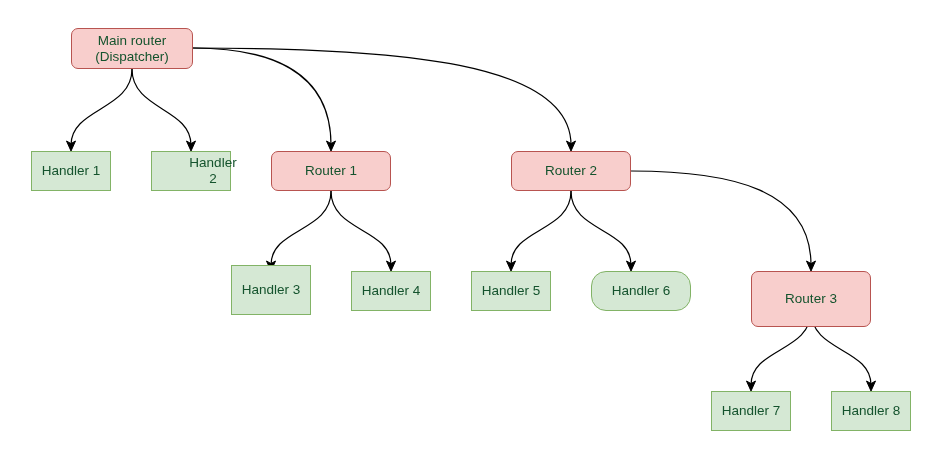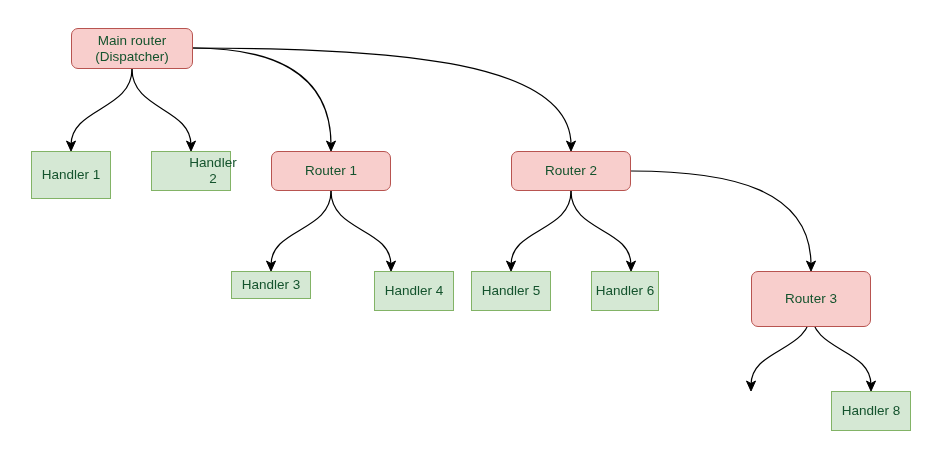--- a/index.html
+++ b/index.html
@@ -127,54 +127,57 @@
       <path class="edge-path" d="M 811,311 C 811,352 871,348 871,385"></path>
       <polygon class="arrow-head" points="871,391 866.5,381 871,383.6 875.5,381"></polygon>
     </g>
   </svg>
 
   <div class="node node-router" style="left:71px; top:28px; width:122px; height:41px;">
     <span class="node-label">Main router
 (Dispatcher)</span>
   </div>
 
-  <div class="node node-handler" style="left:31px; top:151px; width:80px; height:48px;">
+  <div class="node node-handler" style="left:31px; top:151px; width:80px; height:40px;">
     <span class="node-label">Handler 1</span>
   </div>
 
   <div class="node node-handler" style="left:151px; top:151px; width:80px; height:40px;padding-left:44px;">
     <span class="node-label">Handler 2</span>
   </div>
 
   <div class="node node-router" style="left:271px; top:151px; width:120px; height:40px;">
     <span class="node-label">Router 1</span>
   </div>
 
   <div class="node node-router" style="left:511px; top:151px; width:120px; height:40px;text-align:center;">
     <span class="node-label">Router 2</span>
   </div>
 
-  <div class="node node-handler" style="left:231px; top:271px; width:80px; height:28px;">
+  <div class="node node-handler" style="left:231px; top:265px; width:80px; height:50px;">
     <span class="node-label">Handler 3</span>
   </div>
 
-  <div class="node node-handler" style="left:351px; top:271px; width:80px; height:40px;margin-left:23px;">
+  <div class="node node-handler" style="left:351px; top:271px; width:80px; height:40px;">
     <span class="node-label">Handler 4</span>
   </div>
 
   <div class="node node-handler" style="left:471px; top:271px; width:80px; height:40px;align-items:center;">
     <span class="node-label">Handler 5</span>
   </div>
 
-  <div class="node node-handler" style="left:591px; top:271px; width:68px; height:40px;">
+  <div class="node node-handler" style="left:591px; top:271px; width:100px; height:40px;border-radius:15px;">
     <span class="node-label">Handler 6</span>
   </div>
 
   <div class="node node-router" style="left:751px; top:271px; width:120px; height:56px;">
     <span class="node-label">Router 3</span>
   </div>
 
+  <div class="node node-handler" style="left:711px; top:391px; width:80px; height:40px;">
+    <span class="node-label">Handler 7</span>
+  </div>
 
   <div class="node node-handler" style="left:831px; top:391px; width:80px; height:40px;">
     <span class="node-label">Handler 8</span>
   </div>
 
 </div>
 
 </body></html>

